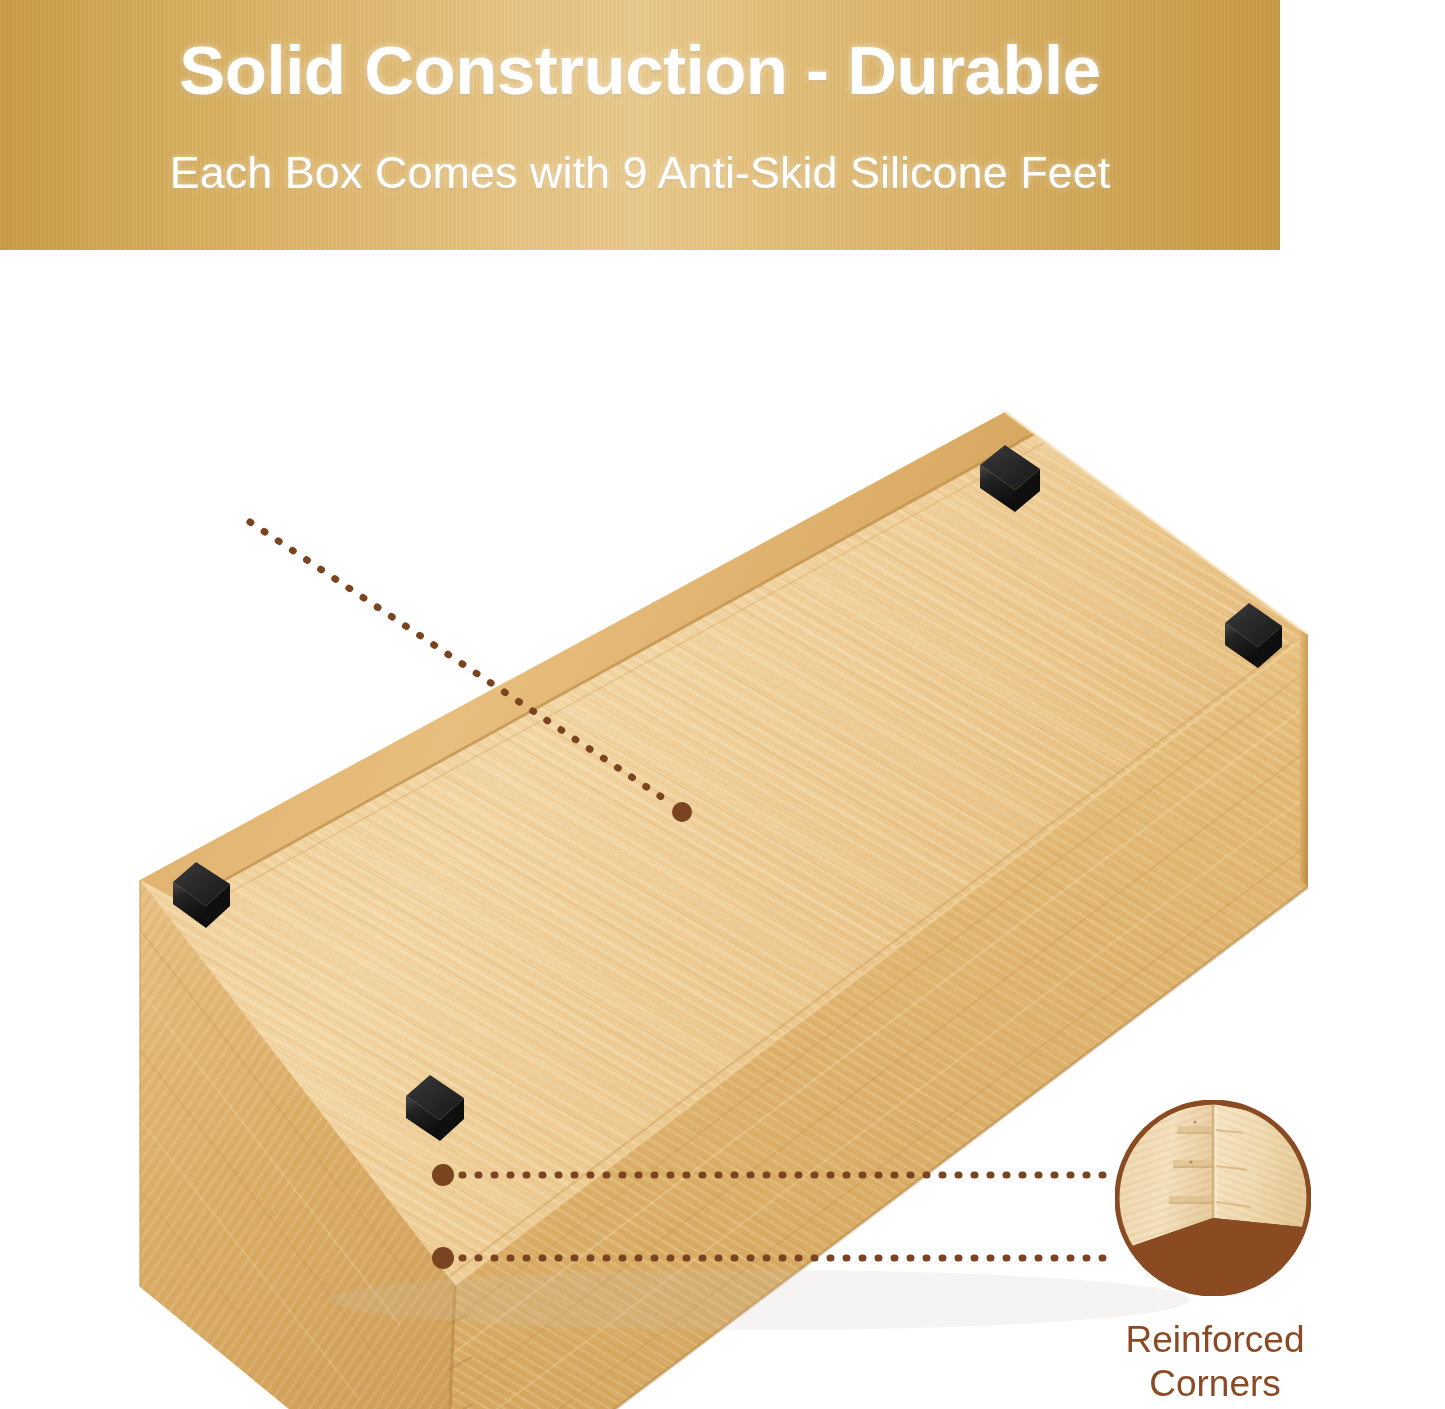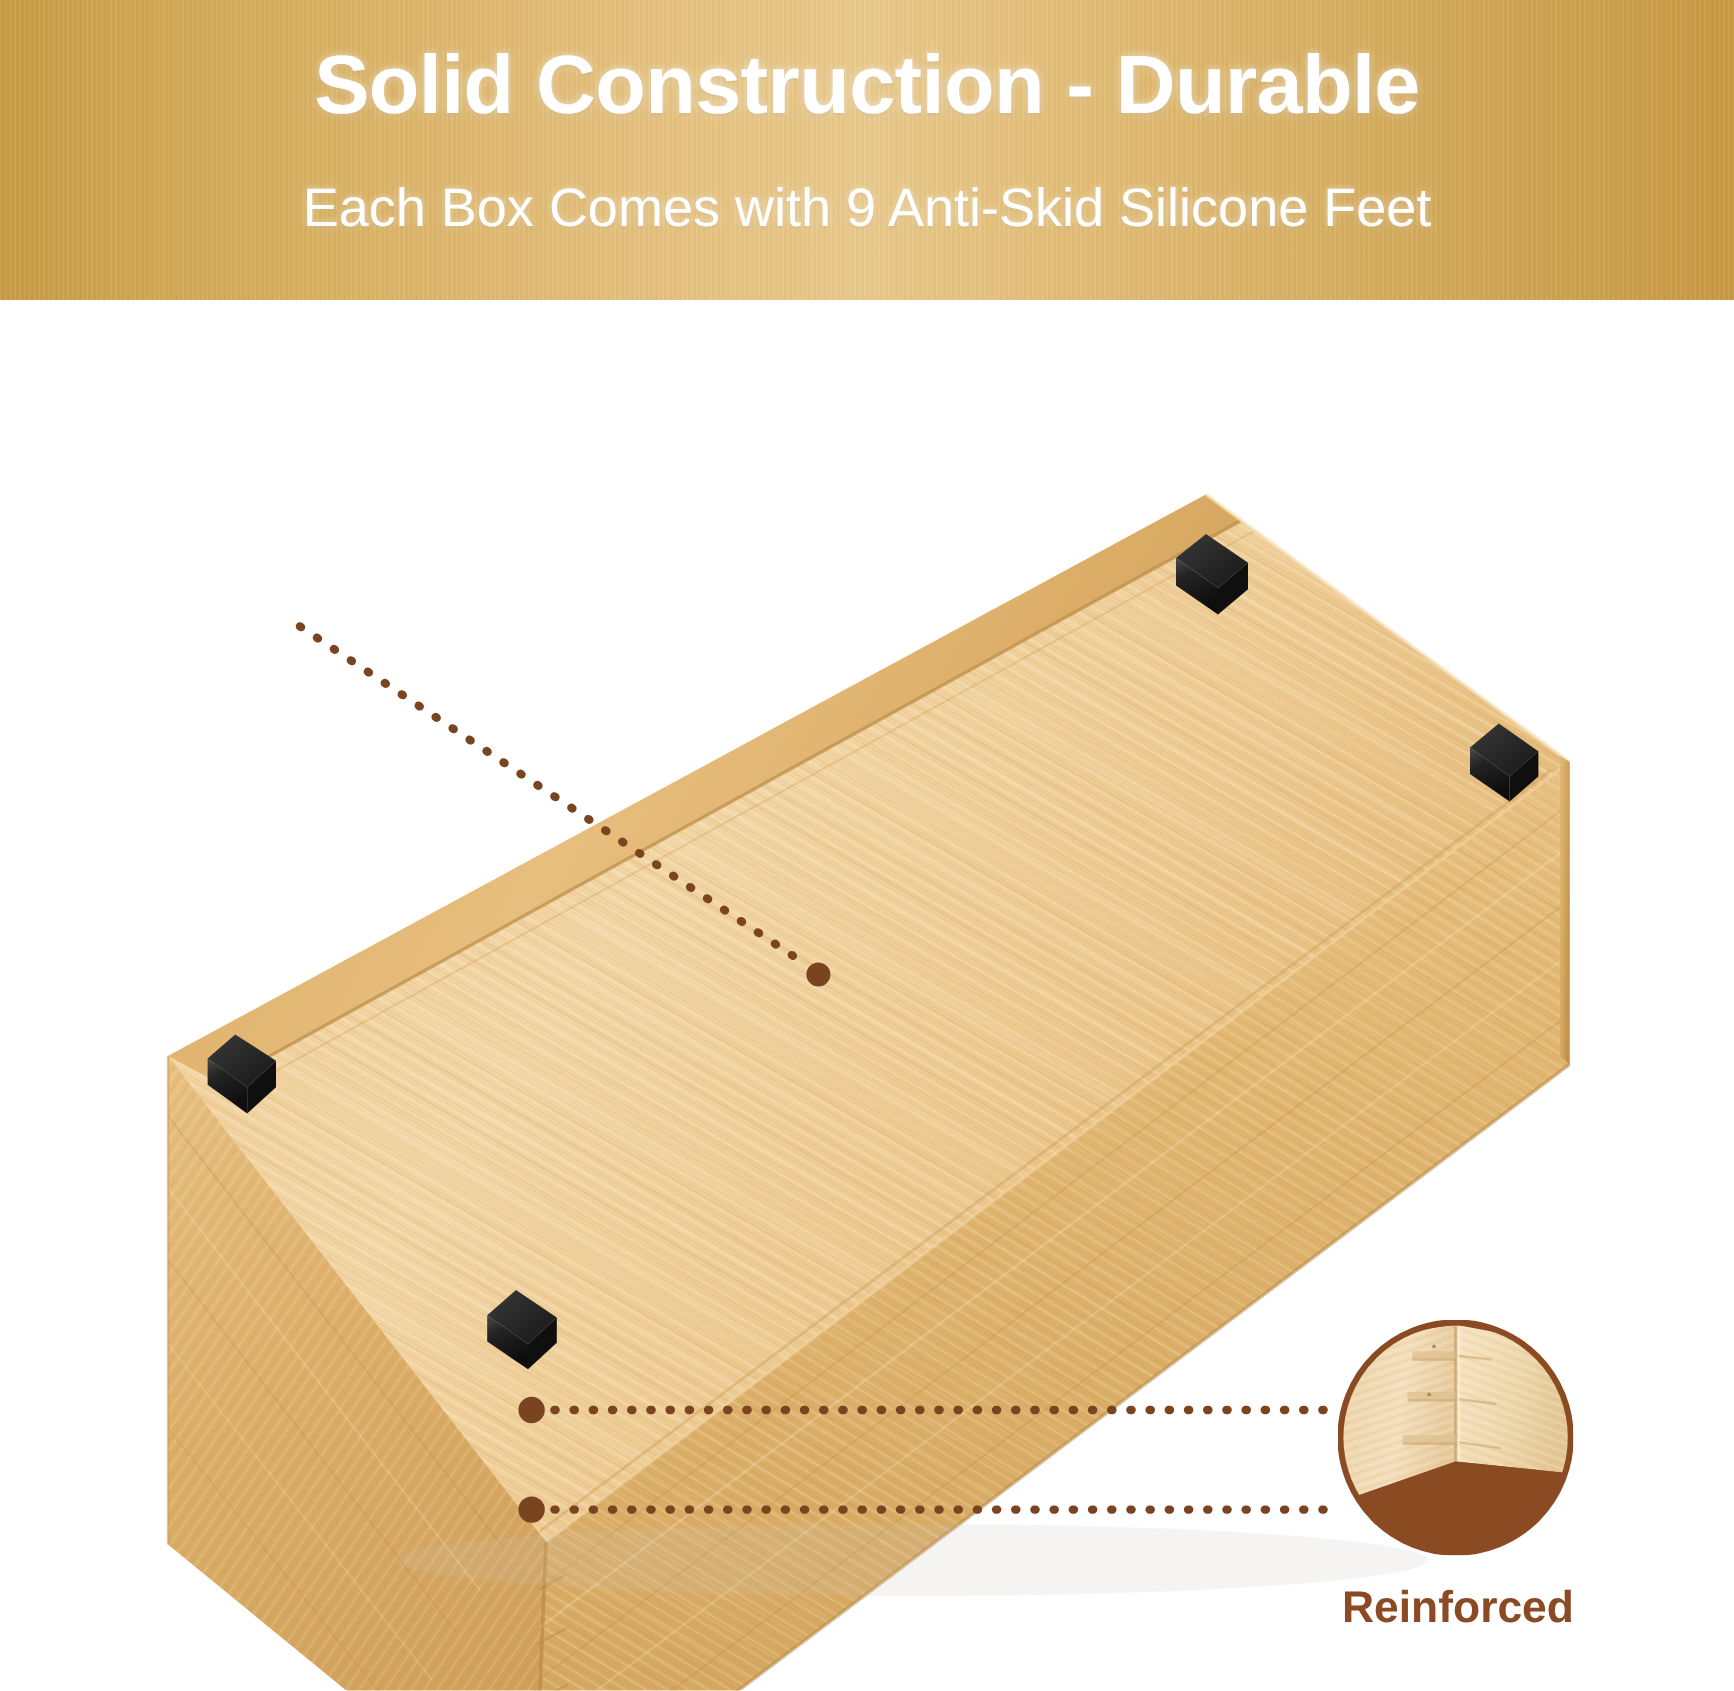--- a/index.html
+++ b/index.html
@@ -16,21 +16,21 @@
     height: 1409px;
     overflow: hidden;
     background: #ffffff;
   }
 
   
   .banner {
     position: absolute;
     left: 0;
     top: 0;
-    width: 1445px;
+    width: 1280px;
     height: 250px;
     background:
       linear-gradient(90deg,
         #c99c45 0%,
         #d2a855 9%,
         #dcb468 22%,
         #e6c381 40%,
         #e9c98b 50%,
         #e3bf79 60%,
         #d9b165 75%,
@@ -125,21 +125,21 @@
   .inset-svg { display: block; width: 196px; height: 196px; }
 
   .inset-caption {
     position: absolute;
     left: 1060px;
     top: 1318px;
     width: 310px;
     text-align: center;
     color: #8b4a24;
     font-size: 37px;
-    font-weight: bold;
+    font-weight: normal;
     line-height: 1.18;
     z-index: 7;
   }
   .inset-caption div { display: block; }
 </style>
 </head>
 <body>
 
 <div id="page">
 
@@ -474,15 +474,16 @@
 
         <path d="M0,152 L98,118 L196,128 L196,196 L0,196 Z" fill="#8a4a22"></path>
       </g>
 
       <circle cx="98" cy="98" r="96" fill="none" stroke="#8a4a22" stroke-width="5"></circle>
     </svg>
   </div>
 
   <div class="inset-caption">
     <div>Reinforced</div>
+    <div>Corners</div>
   </div>
 
 </div>
 
 </body></html>

